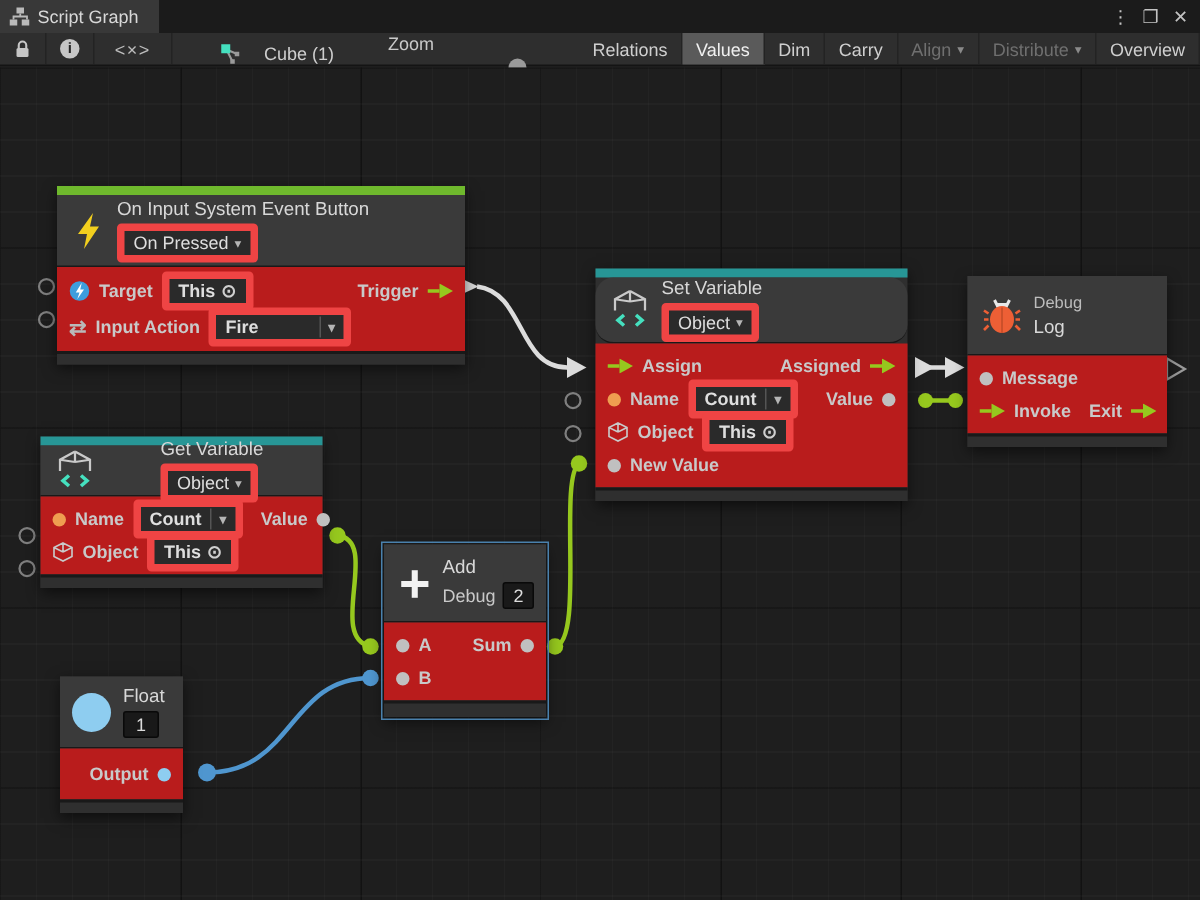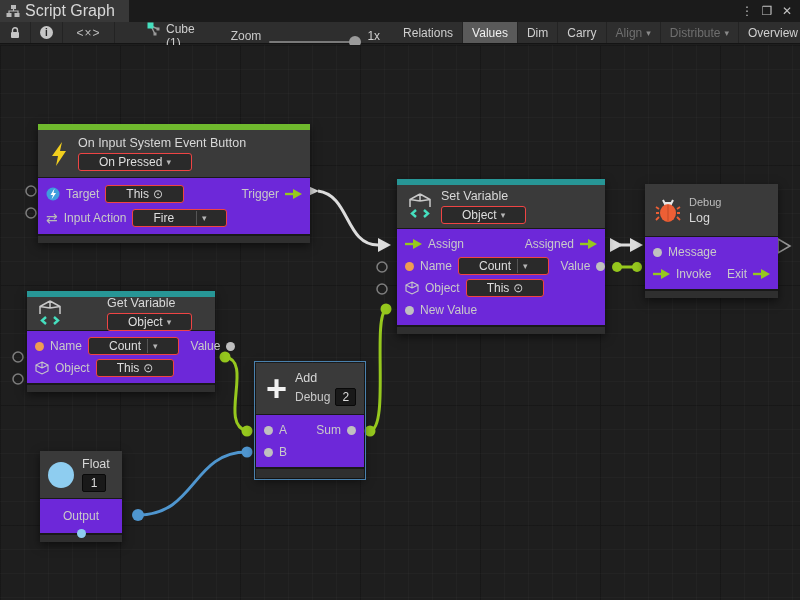--- a/index.html
+++ b/index.html
@@ -4,38 +4,38 @@
 <style>
   * { margin:0; padding:0; box-sizing:border-box; }
   html,body { width:800px; height:600px; overflow:hidden; background:#1e1e1e;
     font-family:"Liberation Sans", sans-serif; color:#cfcfcf; font-size:12px; }
   .app { position:relative; width:800px; height:600px; }
 
   
   .tabbar { position:absolute; left:0; top:0; width:800px; height:22px; background:#1b1b1b;
     display:flex; align-items:stretch; }
   .tab { display:flex; align-items:center; gap:5px; background:#383838; padding:0 14px 0 6px;
-    color:#d8d8d8; font-size:16px; }
+    color:#d8d8d8; font-size:12px; }
   .winctrl { margin-left:auto; display:flex; align-items:center; gap:6px; padding-right:6px; color:#c2c2c2; }
   .winctrl span { display:inline-flex; align-items:center; justify-content:center; width:14px; height:14px;
     font-size:12px; cursor:default; }
   .wc-max { font-size:13px; }
 
   
   .toolbar { position:absolute; left:0; top:22px; width:800px; height:22px; background:#2e2e2e;
     border-bottom:1px solid #141414; display:flex; align-items:stretch; }
   .tbtn { display:flex; align-items:center; justify-content:center; padding:0 9px;
     border-right:1px solid #232323; color:#cfcfcf; white-space:nowrap; }
   .tbtn.active { background:#5a5a5a; color:#f0f0f0; }
   .tbtn.disabled { color:#6f6f6f; }
   .tbtn .dd-caret { font-size:9px; margin-left:4px; color:#8a8a8a; }
   .tool-left { display:flex; }
   .tool-left .tbtn { min-width:28px; }
-  .breadcrumb { display:flex; align-items:flex-start; gap:5px; padding:0 10px; margin-left:22px; color:#cfcfcf; }
-  .zoomer { display:flex; align-items:flex-end; gap:8px; margin-left:26px; margin-right:14px; }
+  .breadcrumb { display:flex; align-items:flex-end; gap:15px; padding:0 10px; margin-left:22px; color:#cfcfcf; }
+  .zoomer { display:flex; align-items:flex-start; gap:8px; margin-left:26px; margin-right:14px;flex-direction:column; }
   .zoom-track { position:relative; width:90px; height:2px; background:#7a7a7a; border-radius:1px; }
   .zoom-handle { position:absolute; right:-2px; top:-5px; width:12px; height:12px; border-radius:50%; background:#9a9a9a; }
   .tool-right { display:flex; margin-left:auto; }
 
   
   .canvas { position:absolute; left:0; top:45px; width:800px; height:555px; background:#1e1e1e;
     background-image:
       repeating-linear-gradient(to right, rgba(255,255,255,0.022) 0 1px, transparent 1px 24px),
       repeating-linear-gradient(to bottom, rgba(255,255,255,0.022) 0 1px, transparent 1px 24px),
       repeating-linear-gradient(to right, rgba(0,0,0,0.40) 0 1px, transparent 1px 120px),
@@ -45,29 +45,29 @@
   
   .node { position:absolute; background:#2f2f2f; box-shadow:0 3px 9px rgba(0,0,0,.55); }
   .node.selected { outline:1px solid #4a81ad; outline-offset:1px; }
   .colorbar { height:6px; }
   .bar-green { background:#6fb92d; }
   .bar-teal  { background:#279696; }
   .nhead { background:#3a3a3a; border-bottom:1px solid #191919; display:flex; align-items:center; gap:8px; padding:6px 10px; }
   .nhead .hcol { display:flex; flex-direction:column; gap:3px; align-items:flex-start; }
   .ntitle { color:#d8d8d8; font-size:12.5px; white-space:nowrap; }
   .kicker { color:#bdbdbd; font-size:11px; }
-  .nbody { background:#6d28d9; padding:4px 0; }
+  .nbody { background:#b91c1c; padding:4px 0;font-weight:bold; }
   .nfoot { height:9px; background:#2f2f2f; border-top:2px solid #191919; }
   .row { position:relative; display:flex; align-items:center; height:22px; padding:0 8px; gap:6px; white-space:nowrap; }
   .lbl { color:#c9c9c9; }
   .spacer { flex:1; }
 
   
-  .chip { display:inline-flex; align-items:center; gap:4px; background:#2a2a2a; border:1px solid #ef4444;
-    border-radius:3px; padding:1px 20px; color:#dedede; font-size:12px; line-height:14px; }
+  .chip { display:inline-flex; align-items:center; gap:4px; background:#2a2a2a; border:5px solid #ef4444;
+    border-radius:3px; padding:1px 6px; color:#dedede; font-size:12px; line-height:14px; }
   .chip .caret { font-size:9px; color:#b5b5b5; }
   .chip.dd .caret { border-left:1px solid #555; padding-left:5px; margin-left:2px; }
   .chip.wide { min-width:95px; justify-content:space-between; }
   .picker { font-size:12px; color:#cfcfcf; }
   .numbox { background:#191919; border:1px solid #090909; border-radius:2px; padding:0 6px; color:#dcdcdc;
     min-width:18px; text-align:center; line-height:16px; }
 
   
   .dot { width:9px; height:9px; border-radius:50%; display:inline-block; flex:0 0 auto; }
   .dot.gray { background:#c0c0c0; }
@@ -248,21 +248,21 @@
             <span>Fire</span>
             <span class="caret">▾</span>
           </span>
         </div>
       </div>
       <div class="nfoot"></div>
     </div>
 
     <div class="node" style="left:397px; top:134px; width:208px;">
       <div class="colorbar bar-teal"></div>
-      <div class="nhead" style="height:44px;">
+      <div class="nhead" style="height:44px;border-radius:12px;">
         <span class="icon">
           <svg width="26" height="27" viewBox="0 0 26 27">
             <path d="M13 1 L23 6.5 L23 14 M13 1 L3 6.5 L3 14 M13 1 V8 M13 8 L3 6.5 M13 8 L23 6.5" stroke="#c9c9c9" stroke-width="1.5" fill="none"></path>
             <path d="M9 17 L5 20.5 L9 24 M17 17 L21 20.5 L17 24" stroke="#45e0bf" stroke-width="2.4" fill="none"></path>
           </svg>
         </span>
         <span class="hcol">
           <span class="ntitle">Set Variable</span>
           <span class="chip">
             <span>Object</span>
@@ -435,21 +435,21 @@
 
     <div class="node" style="left:40px; top:406px; width:82px;">
       <div class="nhead" style="height:48px; padding:6px 8px;">
         <span class="icon float-circle"></span>
         <span class="hcol">
           <span class="ntitle">Float</span>
           <span class="numbox" style="min-width:24px;">1</span>
         </span>
       </div>
       <div class="nbody">
-        <div class="row" style="height:26px;flex-direction:column;">
+        <div class="row" style="height:26px;">
           <span class="spacer"></span>
           <span class="lbl">Output</span>
           <span class="dot blue"></span>
         </div>
       </div>
       <div class="nfoot"></div>
     </div>
 
   </div>
 </div>

